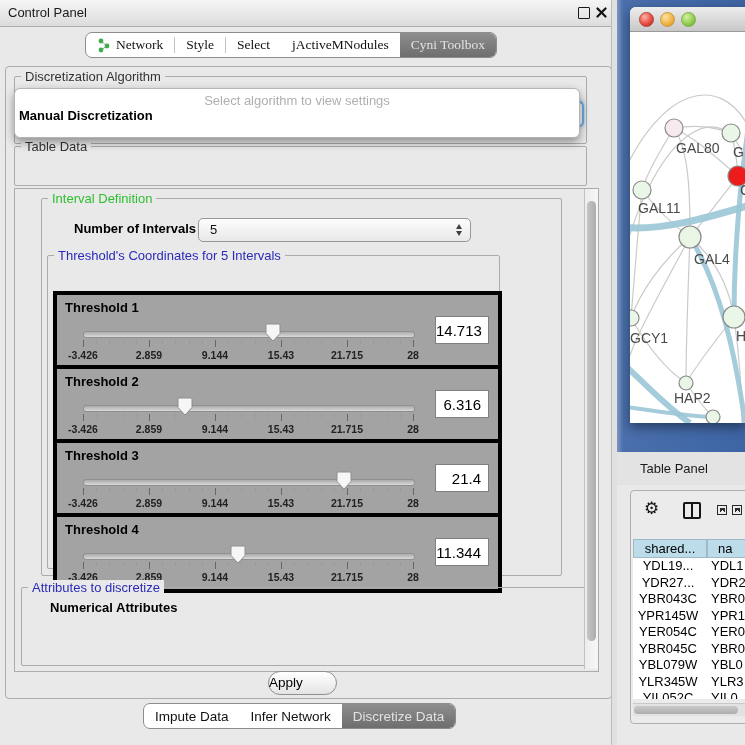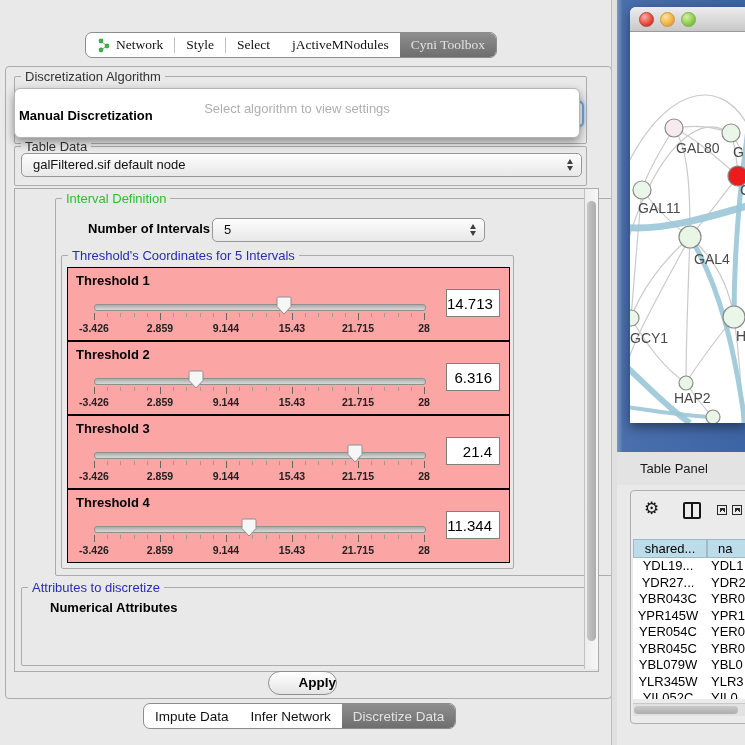--- a/index.html
+++ b/index.html
@@ -36,57 +36,57 @@
   .combo{position:absolute;background:linear-gradient(#FDFDFD,#E8E8E8);border:1px solid #979797;
     border-radius:5px;font-size:13px;color:#111;}
   .combo .val{position:absolute;left:11px;top:0;line-height:22px;white-space:nowrap;}
   .spinner{position:absolute;right:8px;top:50%;transform:translateY(-50%);display:flex;flex-direction:column;align-items:center;}
   .spinner .up{width:0;height:0;border-left:3.5px solid transparent;border-right:3.5px solid transparent;border-bottom:5px solid #3F3F3F;margin-bottom:2px;}
   .spinner .dn{width:0;height:0;border-left:3.5px solid transparent;border-right:3.5px solid transparent;border-top:5px solid #3F3F3F;}
 
   
   #algo-popup{position:absolute;left:14px;top:88px;width:564px;height:48px;background:#FFFFFF;
     border:1px solid #B5B5B5;border-radius:6px;box-shadow:0 4px 10px rgba(0,0,0,0.40);z-index:6;font-size:13px;}
-  #algo-ph{position:absolute;left:0;right:0;top:4px;text-align:center;color:#AFAFAF;margin-top:8px;}
+  #algo-ph{position:absolute;left:0;right:0;top:4px;text-align:center;color:#AFAFAF;}
   .algo-opt{position:absolute;left:4px;white-space:nowrap;color:#000;text-align:right;}
   #algo-opt0{top:19px;font-weight:bold;}
   #algo-opt1{top:33px;}
   #algo-combo-behind{position:absolute;left:300px;top:101px;width:280px;height:22px;border-radius:5px;
     background:#F2F2F2;border:2px solid #6CA6DC;box-shadow:0 0 4px #7FB4E4;z-index:2;}
 
   
   #scrollpane{position:absolute;left:14px;top:188px;width:583px;height:482px;border:1px solid #ABABAB;background:#E9E9E9;}
   .vscroll{position:absolute;background:linear-gradient(90deg,#ECECEC,#F7F7F7);}
   .vthumb{position:absolute;border-radius:5px;background:linear-gradient(90deg,#C6C6C6,#ACACAC);}
   #pane-scroll{right:0;top:0;width:13px;height:480px;border-left:1px solid #C2C2C2;}
   #pane-thumb{left:2px;top:12px;width:9px;height:440px;}
 
   
-  .thr-box{position:absolute;left:5px;width:441px;height:72px;background:#fca5a5;border:1px solid #000000;}
+  .thr-box{position:absolute;left:5px;width:441px;height:72px;background:#a3a3a3;border:4px solid #000000;margin-top:24px;}
   .thr-title{position:absolute;left:8px;top:5px;font-size:13px;font-weight:bold;color:#000;}
   .track{position:absolute;left:26px;top:36px;width:330px;height:5px;border:1px solid #8F8F8F;border-radius:3px;
     background:linear-gradient(#ABABAB,#D9D9D9);}
   .thumb{position:absolute;top:28px;width:16px;height:19px;}
   .ticks{position:absolute;left:26px;top:45px;width:330px;height:9px;}
   .tick{position:absolute;top:0;width:1px;height:4px;background:#9A9A9A;}
   .tick.major{height:7px;background:#666;}
   .tick-labels{position:absolute;left:0;top:54px;width:441px;height:13px;}
   .tick-label{position:absolute;transform:translateX(-50%);font-size:10.5px;font-weight:bold;color:#222;white-space:nowrap;}
   .thr-value{position:absolute;left:378px;top:21px;width:54px;height:28px;background:#FFF;border:1px solid #808080;
     font-size:15px;line-height:28px;text-align:right;box-sizing:border-box;padding-right:7px;color:#000;}
 
   
   #attr-sublabel{position:absolute;left:28px;top:12px;font-size:13px;font-weight:bold;color:#000;}
   #attr-list{position:absolute;left:35px;top:31px;width:465px;height:46px;background:#FFF;border:1px solid #9A9A9A;overflow:hidden;}
   .list-item{font-size:13px;line-height:17px;padding-left:8px;color:#111;white-space:nowrap;}
   #attr-scroll{position:absolute;right:1px;top:1px;width:11px;height:44px;background:#F0F0F0;}
   #attr-thumb{left:1px;top:1px;width:9px;height:42px;}
 
   #apply-btn{position:absolute;left:268px;top:671px;width:67px;height:22px;border:1px solid #8F8F8F;border-radius:12px;
-    background:linear-gradient(#FFFFFF,#E4E4E4);font-size:13.5px;text-align:right;line-height:21px;color:#000;font-weight:bold;}
+    background:linear-gradient(#FFFFFF,#E4E4E4);font-size:13.5px;text-align:left;line-height:21px;color:#000;}
 
   
   #desktop{position:absolute;left:617px;top:0;width:128px;height:452px;
     background:linear-gradient(90deg,#7E97C2 0px,#4A6FAC 6px,#3D64A4 100%);}
   #net-window{position:absolute;left:630px;top:7px;width:115px;height:416px;background:#FFF;
     border-radius:6px 0 0 0;box-shadow:0 4px 12px rgba(0,0,0,0.45);overflow:hidden;}
   #net-titlebar{position:absolute;left:0;top:0;width:115px;height:24px;
     background:linear-gradient(#EDEDED,#C8C8C8);border-bottom:1px solid #9A9A9A;}
   .light{position:absolute;top:5px;width:13px;height:13px;border-radius:50%;}
   #light-red{left:9px;background:radial-gradient(circle at 35% 30%,#FFB0A8,#E5473C 60%,#A82418);border:1px solid #B04238;}
@@ -119,20 +119,28 @@
 
   #splitter{position:absolute;left:611px;top:0;width:6px;height:745px;background:#E0E0E0;border-left:1px solid #BDBDBD;}
 </style>
 </head>
 <body>
 
 <div id="app">
 
   <div id="cp">
 
+    <div id="cp-titlebar">
+      <div id="cp-title">Control Panel</div>
+      <div id="float-btn" class="win-btn"></div>
+      <svg id="close-btn" class="win-btn" viewBox="0 0 11 11">
+        <line x1="1.5" y1="1.5" x2="9.5" y2="9.5" stroke="#111" stroke-width="2.2" stroke-linecap="round"></line>
+        <line x1="9.5" y1="1.5" x2="1.5" y2="9.5" stroke="#111" stroke-width="2.2" stroke-linecap="round"></line>
+      </svg>
+    </div>
 
     <div id="top-tabs" class="tab-pill">
       <div class="tab-seg">
         <svg width="14" height="15" style="margin-right:5px">
           <line x1="4" y1="3" x2="10" y2="8" stroke="#9A9A9A" stroke-width="1"></line>
           <line x1="4" y1="12" x2="10" y2="8" stroke="#9A9A9A" stroke-width="1"></line>
           <circle cx="4" cy="3" r="2.4" fill="#3FAE49"></circle>
           <circle cx="10" cy="8" r="2.4" fill="#3FAE49"></circle>
           <circle cx="4" cy="12" r="2.4" fill="#3FAE49"></circle>
         </svg>
@@ -161,32 +169,25 @@
     </div>
     <div id="algo-combo-behind"></div>
 
     <div id="algo-popup">
       <div id="algo-ph">Select algorithm to view settings</div>
       <div id="algo-opt0" class="algo-opt">Manual Discretization</div>
     </div>
 
     <div class="group" style="left:14px;top:146px;width:571px;height:38px;">
       <div class="group-label dark-label">Table Data</div>
-      <div class="combo" style="left:6px;top:6px;width:559px;height:22px;">
-        <span class="val">galFiltered.sif default node</span>
-        <span class="spinner">
-            <span class="up"></span>
-            <span class="dn"></span>
-          </span>
-      </div>
     </div>
 
     <div id="scrollpane">
 
-      <div class="group" style="left:40px;top:9px;width:519px;height:376px;padding-left:45px;">
+      <div class="group" style="left:26px;top:9px;width:519px;height:376px;">
         <div class="group-label green-label">Interval Definition</div>
 
         <div style="position:absolute;left:32px;top:22px;font-size:13px;font-weight:bold;color:#000;">Number of Intervals</div>
         <div class="combo" style="left:156px;top:19px;width:271px;height:22px;">
           <span class="val">5</span>
           <span class="spinner">
               <span class="up"></span>
               <span class="dn"></span>
             </span>
         </div>

